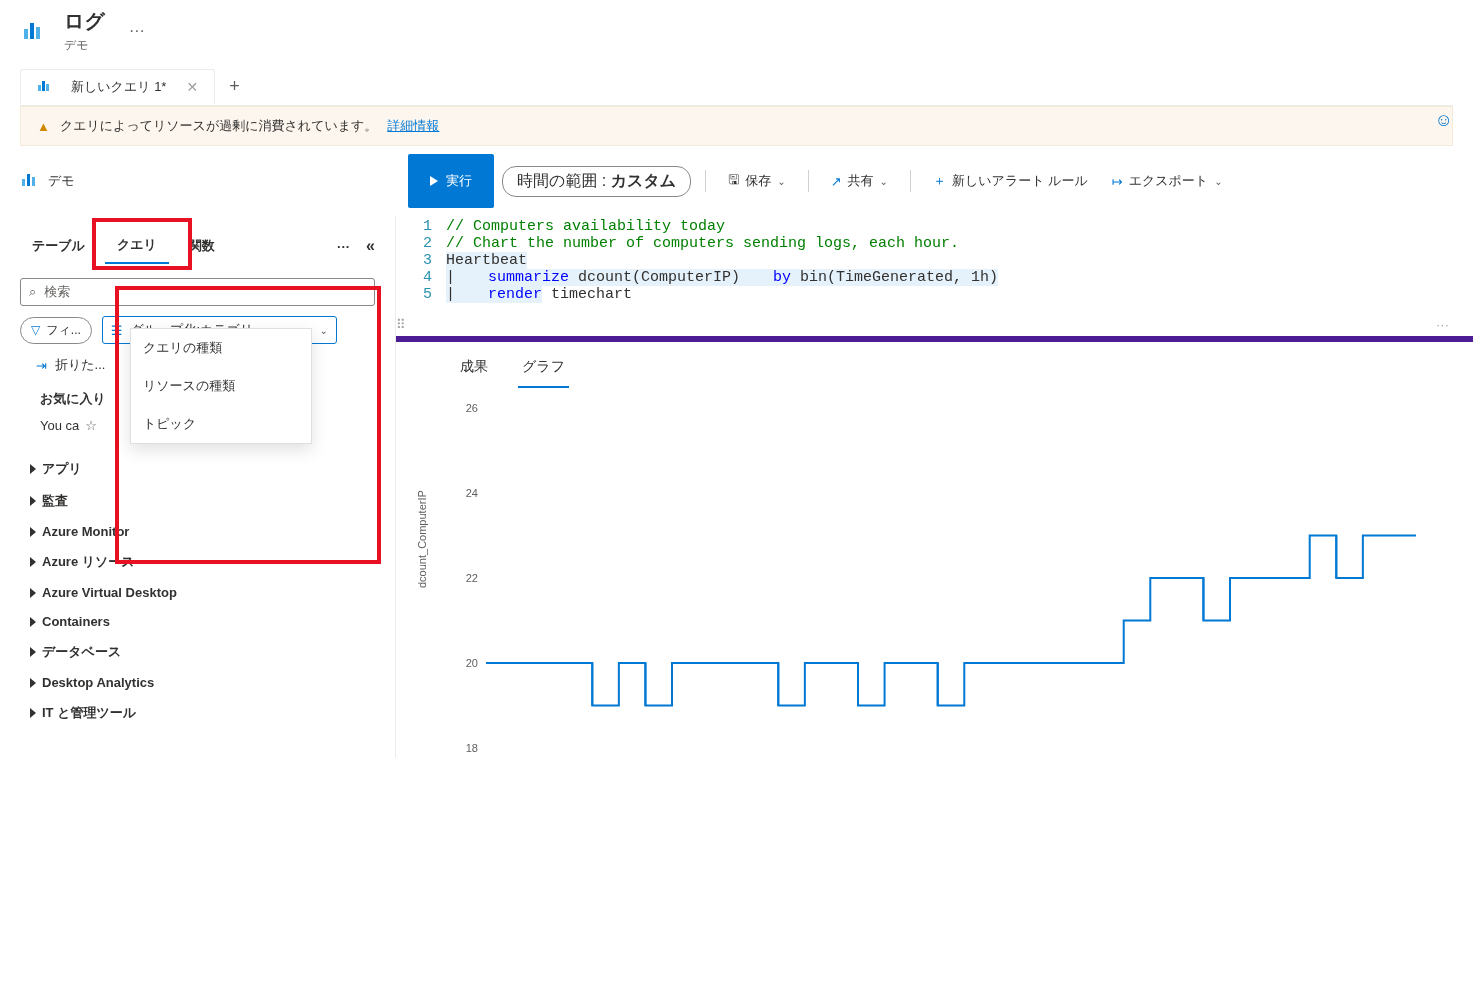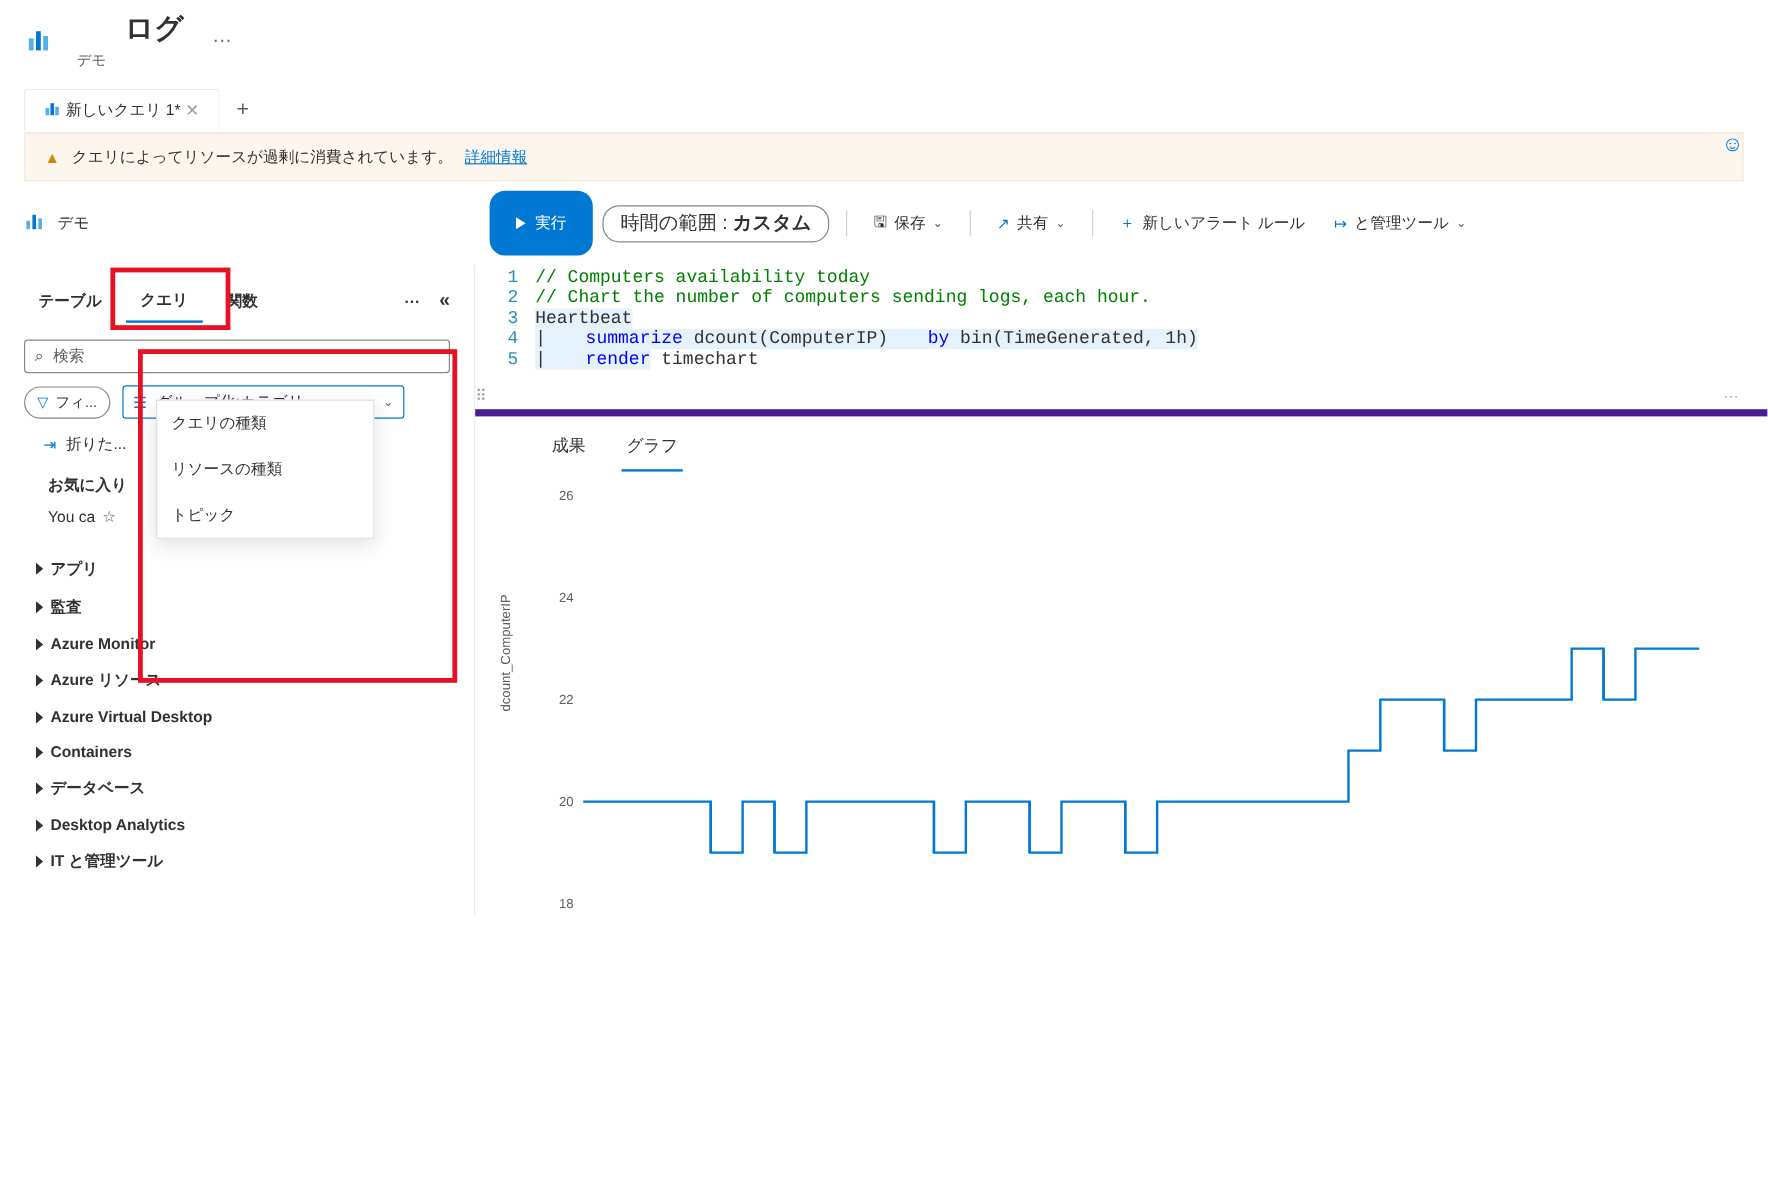--- a/index.html
+++ b/index.html
@@ -1,32 +1,32 @@
 <!DOCTYPE html>
 <html><head>
 <meta charset="utf-8">
 <style>
   * { box-sizing: border-box; margin: 0; padding: 0; }
   body { font-family: "Segoe UI", "Yu Gothic UI", Meiryo, sans-serif; font-size: 13px; color: #323130; background: #fff; width: 1473px; }
   .header { display: flex; align-items: center; padding: 8px 20px 4px; gap: 16px; }
   .logo { width: 28px; height: 28px; display: flex; align-items: center; justify-content: center; }
-  .header-title { font-size: 24px; font-weight: 600; margin-left: 40px; }
+  .header-title { font-size: 20px; font-weight: 600; }
   .header-sub { font-size: 12px; color: #605e5c; margin-top: 2px; }
   .ellipsis { color: #605e5c; font-size: 16px; padding: 0 8px; }
   .tabbar { display: flex; align-items: center; border-bottom: 1px solid #edebe9; margin: 10px 20px 0; }
-  .tab { display: flex; align-items: center; gap: 4px; padding: 8px 16px; border: 1px solid #edebe9; border-bottom: none; border-radius: 3px 3px 0 0; background: #fff; position: relative; }
+  .tab { display: flex; align-items: center; gap: 20px; padding: 8px 16px; border: 1px solid #edebe9; border-bottom: none; border-radius: 3px 3px 0 0; background: #fff; position: relative; }
   .tab .close { color: #a19f9d; font-size: 14px; }
   .tab-add { padding: 8px 14px; color: #605e5c; font-size: 18px; font-weight: 300; }
   .feedback { position: absolute; right: 20px; top: 110px; color: #0078d4; font-size: 18px; }
   .warning-bar { display: flex; align-items: center; gap: 10px; background: #fdf6ee; border: 1px solid #f3ead9; padding: 10px 16px; margin: 0 20px; font-size: 13px; }
   .warn-icon { color: #d08700; }
   .warning-bar a { color: #0078d4; text-decoration: underline; text-align: center; }
   .toolbar { display: flex; align-items: center; gap: 8px; padding: 8px 20px; }
   .scope { display: flex; align-items: center; gap: 10px; flex: 0 0 380px; }
-  .run-btn { background: #0078d4; color: #fff; border: none; border-radius: 13px; padding: 18px 22px; display: flex; align-items: center; gap: 8px; font-size: 13px; }
+  .run-btn { background: #0078d4; color: #fff; border: none; border-radius: 2px; padding: 18px 22px; display: flex; align-items: center; gap: 8px; font-size: 13px; }
   .run-btn .tri { width: 0; height: 0; border-top: 5px solid transparent; border-bottom: 5px solid transparent; border-left: 8px solid #fff; }
   .pill { border: 1px solid #8a8886; border-radius: 14px; padding: 4px 14px; font-size: 16px; white-space: nowrap; }
   .pill b { font-weight: 600; }
   .sep { width: 1px; height: 22px; background: #d2d0ce; margin: 0 6px; }
   .tb-btn { display: flex; align-items: center; gap: 6px; padding: 4px 8px; color: #323130; }
   .tb-btn.blue { color: #0078d4; }
   .chev { font-size: 10px; color: #605e5c; }
   .content { display: flex; }
   .sidebar { width: 395px; padding: 0 20px 20px; position: relative; }
   .side-tabs { display: flex; align-items: center; gap: 8px; padding: 12px 0 8px; font-weight: bold; }
@@ -135,21 +135,21 @@
     <span style="color:#323130">共有</span>
     <span class="chev">⌄</span>
   </div>
   <div class="sep"></div>
   <div class="tb-btn blue">
     <span>＋</span>
     <span style="color:#323130">新しいアラート ルール</span>
   </div>
   <div class="tb-btn blue">
     <span>↦</span>
-    <span style="color:#323130">と管理ツール</span>
+    <span style="color:#323130">エクスポート</span>
     <span class="chev">⌄</span>
   </div>
 </div>
 
 <div class="content">
 
   <div class="sidebar">
     <div class="redbox1"></div>
     <div class="redbox2"></div>
     <div class="side-tabs">

